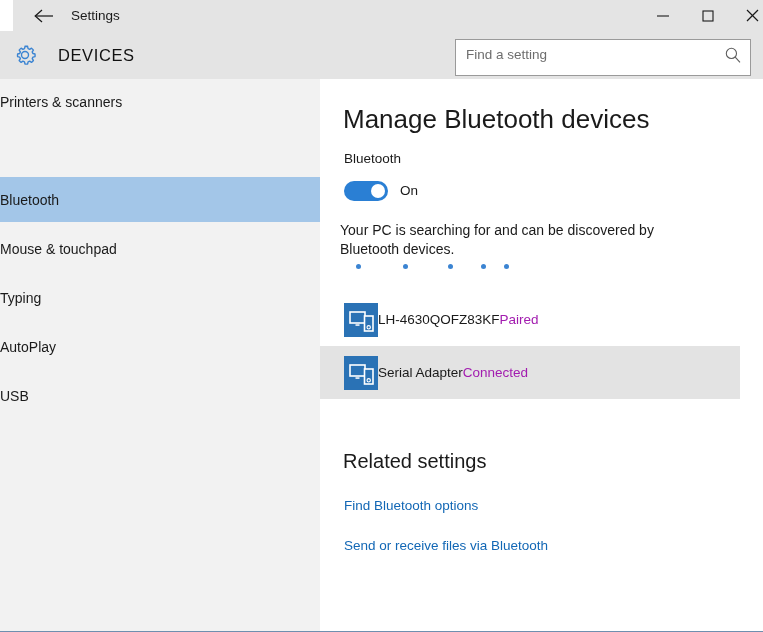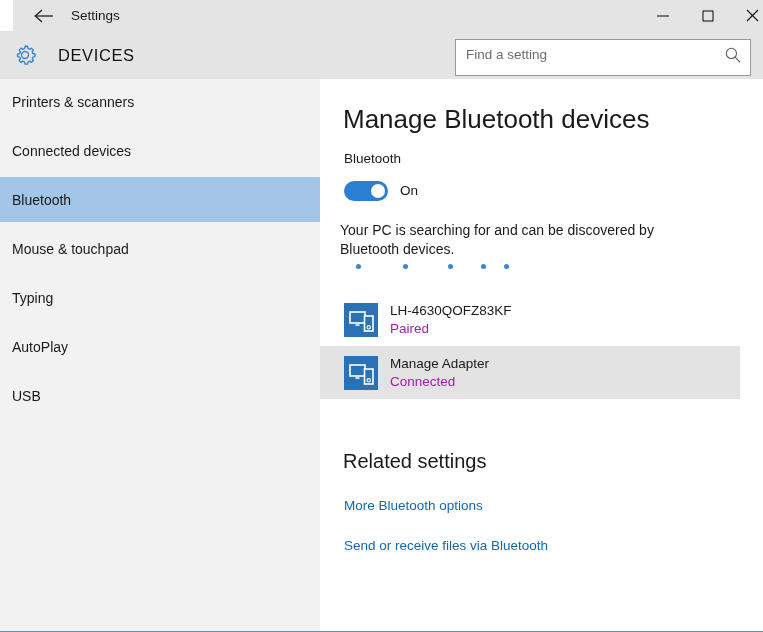--- a/index.html
+++ b/index.html
@@ -151,21 +151,21 @@
     position: absolute;
     left: 0;
     width: 320px;
     height: 45px;
     display: flex;
     align-items: center;
     cursor: default;
   }
   .nav-item.selected { background: #a3c6e8; }
   .nav-label {
-    margin-left: 12px;
+    margin-left: 0;
     font-size: 14px;
     color: #1a1a1a;
     white-space: nowrap;
   }
 
   
   #content {
     position: absolute;
     left: 320px;
     top: 79px;
@@ -259,23 +259,22 @@
   .device-row.highlighted { background: #e3e3e3; }
   .device-icon {
     margin-left: 24px;
     width: 34px;
     height: 34px;
     background: #2a72b5;
     flex: none;
     display: block;
   }
   .device-text {
-    margin-left: 12px;
-    display: flex;
-    flex-direction: column;
+    display: flex;
+    flex-direction: row;
     justify-content: center;
   }
   .device-name {
     font-size: 13.5px;
     color: #1a1a1a;
     line-height: 18px;
     white-space: nowrap;
   }
   .device-status {
     font-size: 13.5px;
@@ -353,23 +352,20 @@
           <circle cx="7.4" cy="7.4" r="5.1" fill="none" stroke="#5d5d5d" stroke-width="1.1"></circle>
           <line x1="11.2" y1="11.2" x2="16" y2="16.4" stroke="#5d5d5d" stroke-width="1.1"></line>
         </svg>
       </span>
     </div>
   </div>
 
   <div id="sidebar">
     <div class="nav-item" style="top:0px;">
       <span class="nav-label">Printers &amp; scanners</span>
-    </div>
-    <div class="nav-item" style="top:49px;">
-      <span class="nav-label">Connected devices</span>
     </div>
     <div class="nav-item selected" style="top:98px;">
       <span class="nav-label">Bluetooth</span>
     </div>
     <div class="nav-item" style="top:147px;">
       <span class="nav-label">Mouse &amp; touchpad</span>
     </div>
     <div class="nav-item" style="top:245px;">
       <span class="nav-label">AutoPlay</span>
     </div>
@@ -424,25 +420,25 @@
         <span class="device-icon">
           <svg width="34" height="34" viewBox="0 0 34 34">
             <rect width="34" height="34" fill="#2a72b5"></rect>
             <rect x="6" y="9" width="15" height="11" fill="none" stroke="#ffffff" stroke-width="1.6"></rect>
             <rect x="11.5" y="21.3" width="4" height="1.5" fill="#ffffff"></rect>
             <rect x="20.5" y="13" width="8.5" height="15" fill="#2a72b5" stroke="#ffffff" stroke-width="1.6"></rect>
             <circle cx="24.7" cy="24.3" r="1.7" fill="none" stroke="#ffffff" stroke-width="1.1"></circle>
           </svg>
         </span>
         <span class="device-text">
-          <span class="device-name">Manage Adapter</span>
+          <span class="device-name">Serial Adapter</span>
           <span class="device-status">Connected</span>
         </span>
       </div>
 
     </div>
 
     <div id="related-heading">Related settings</div>
-    <a class="related-link" id="link-more-options">More Bluetooth options</a>
+    <a class="related-link" id="link-more-options">Find Bluetooth options</a>
     <a class="related-link" id="link-send-receive">Send or receive files via Bluetooth</a>
 
   </div>
 </div>
 
 </body></html>

